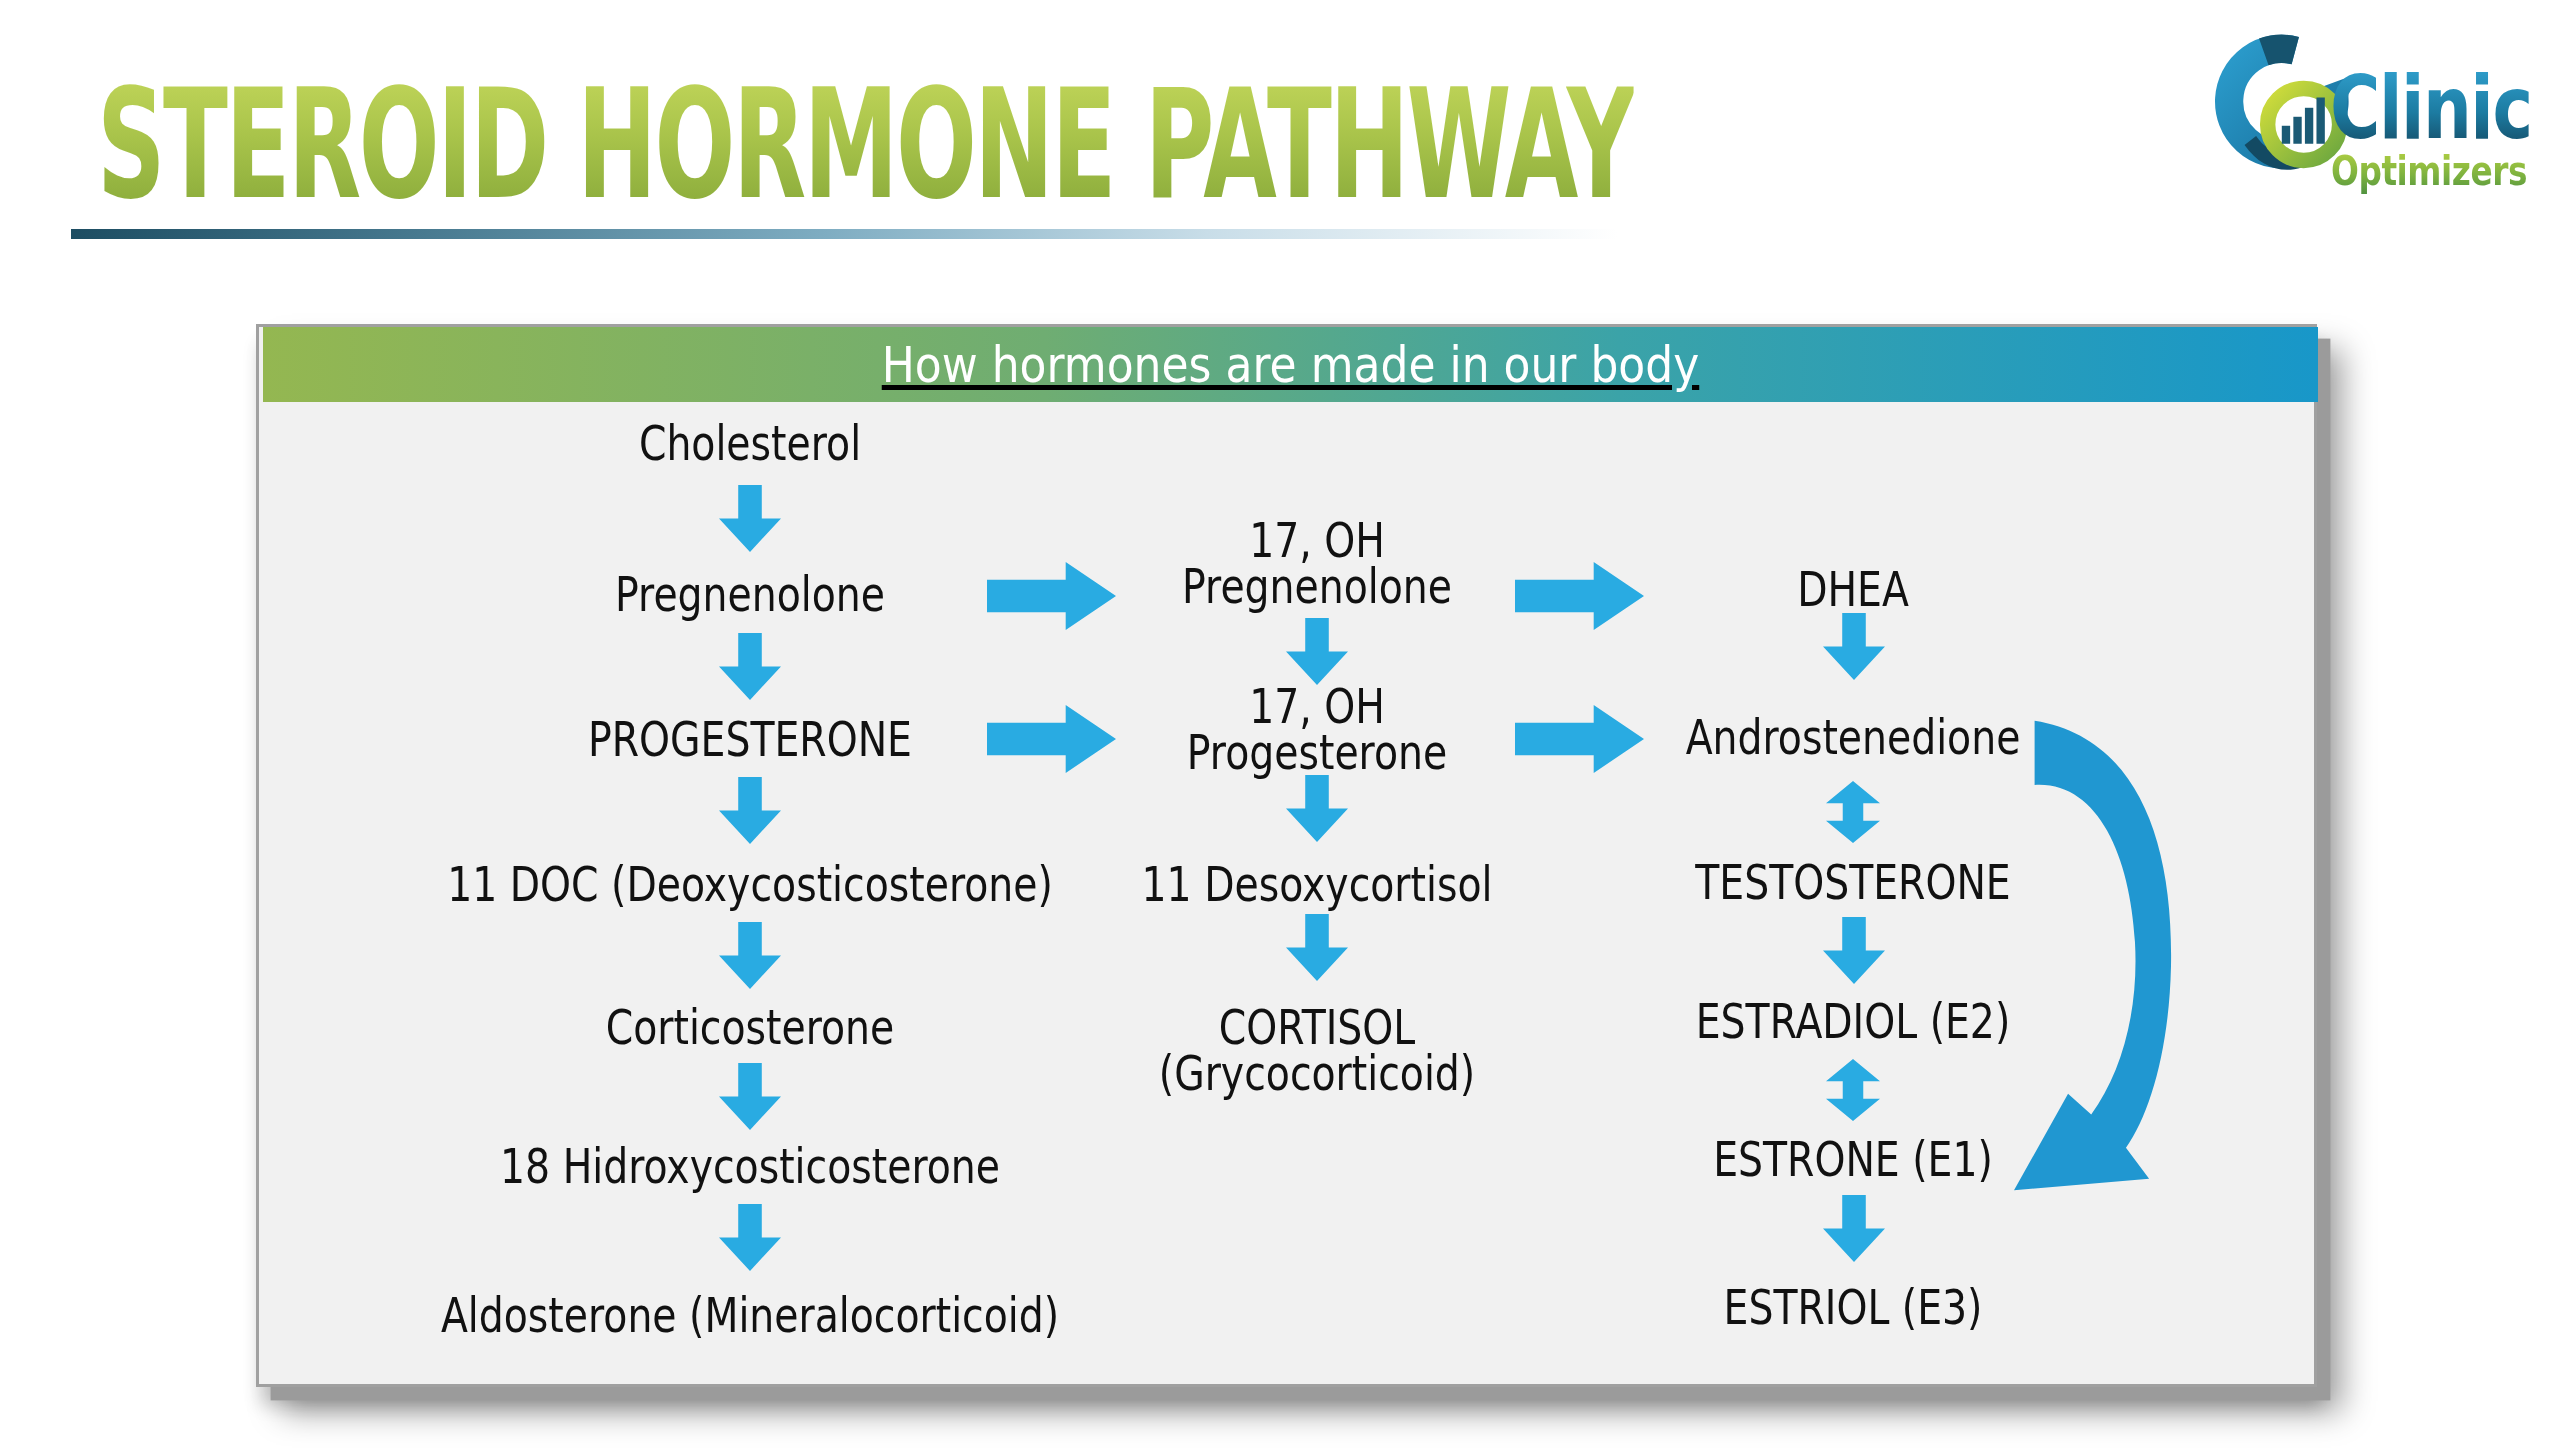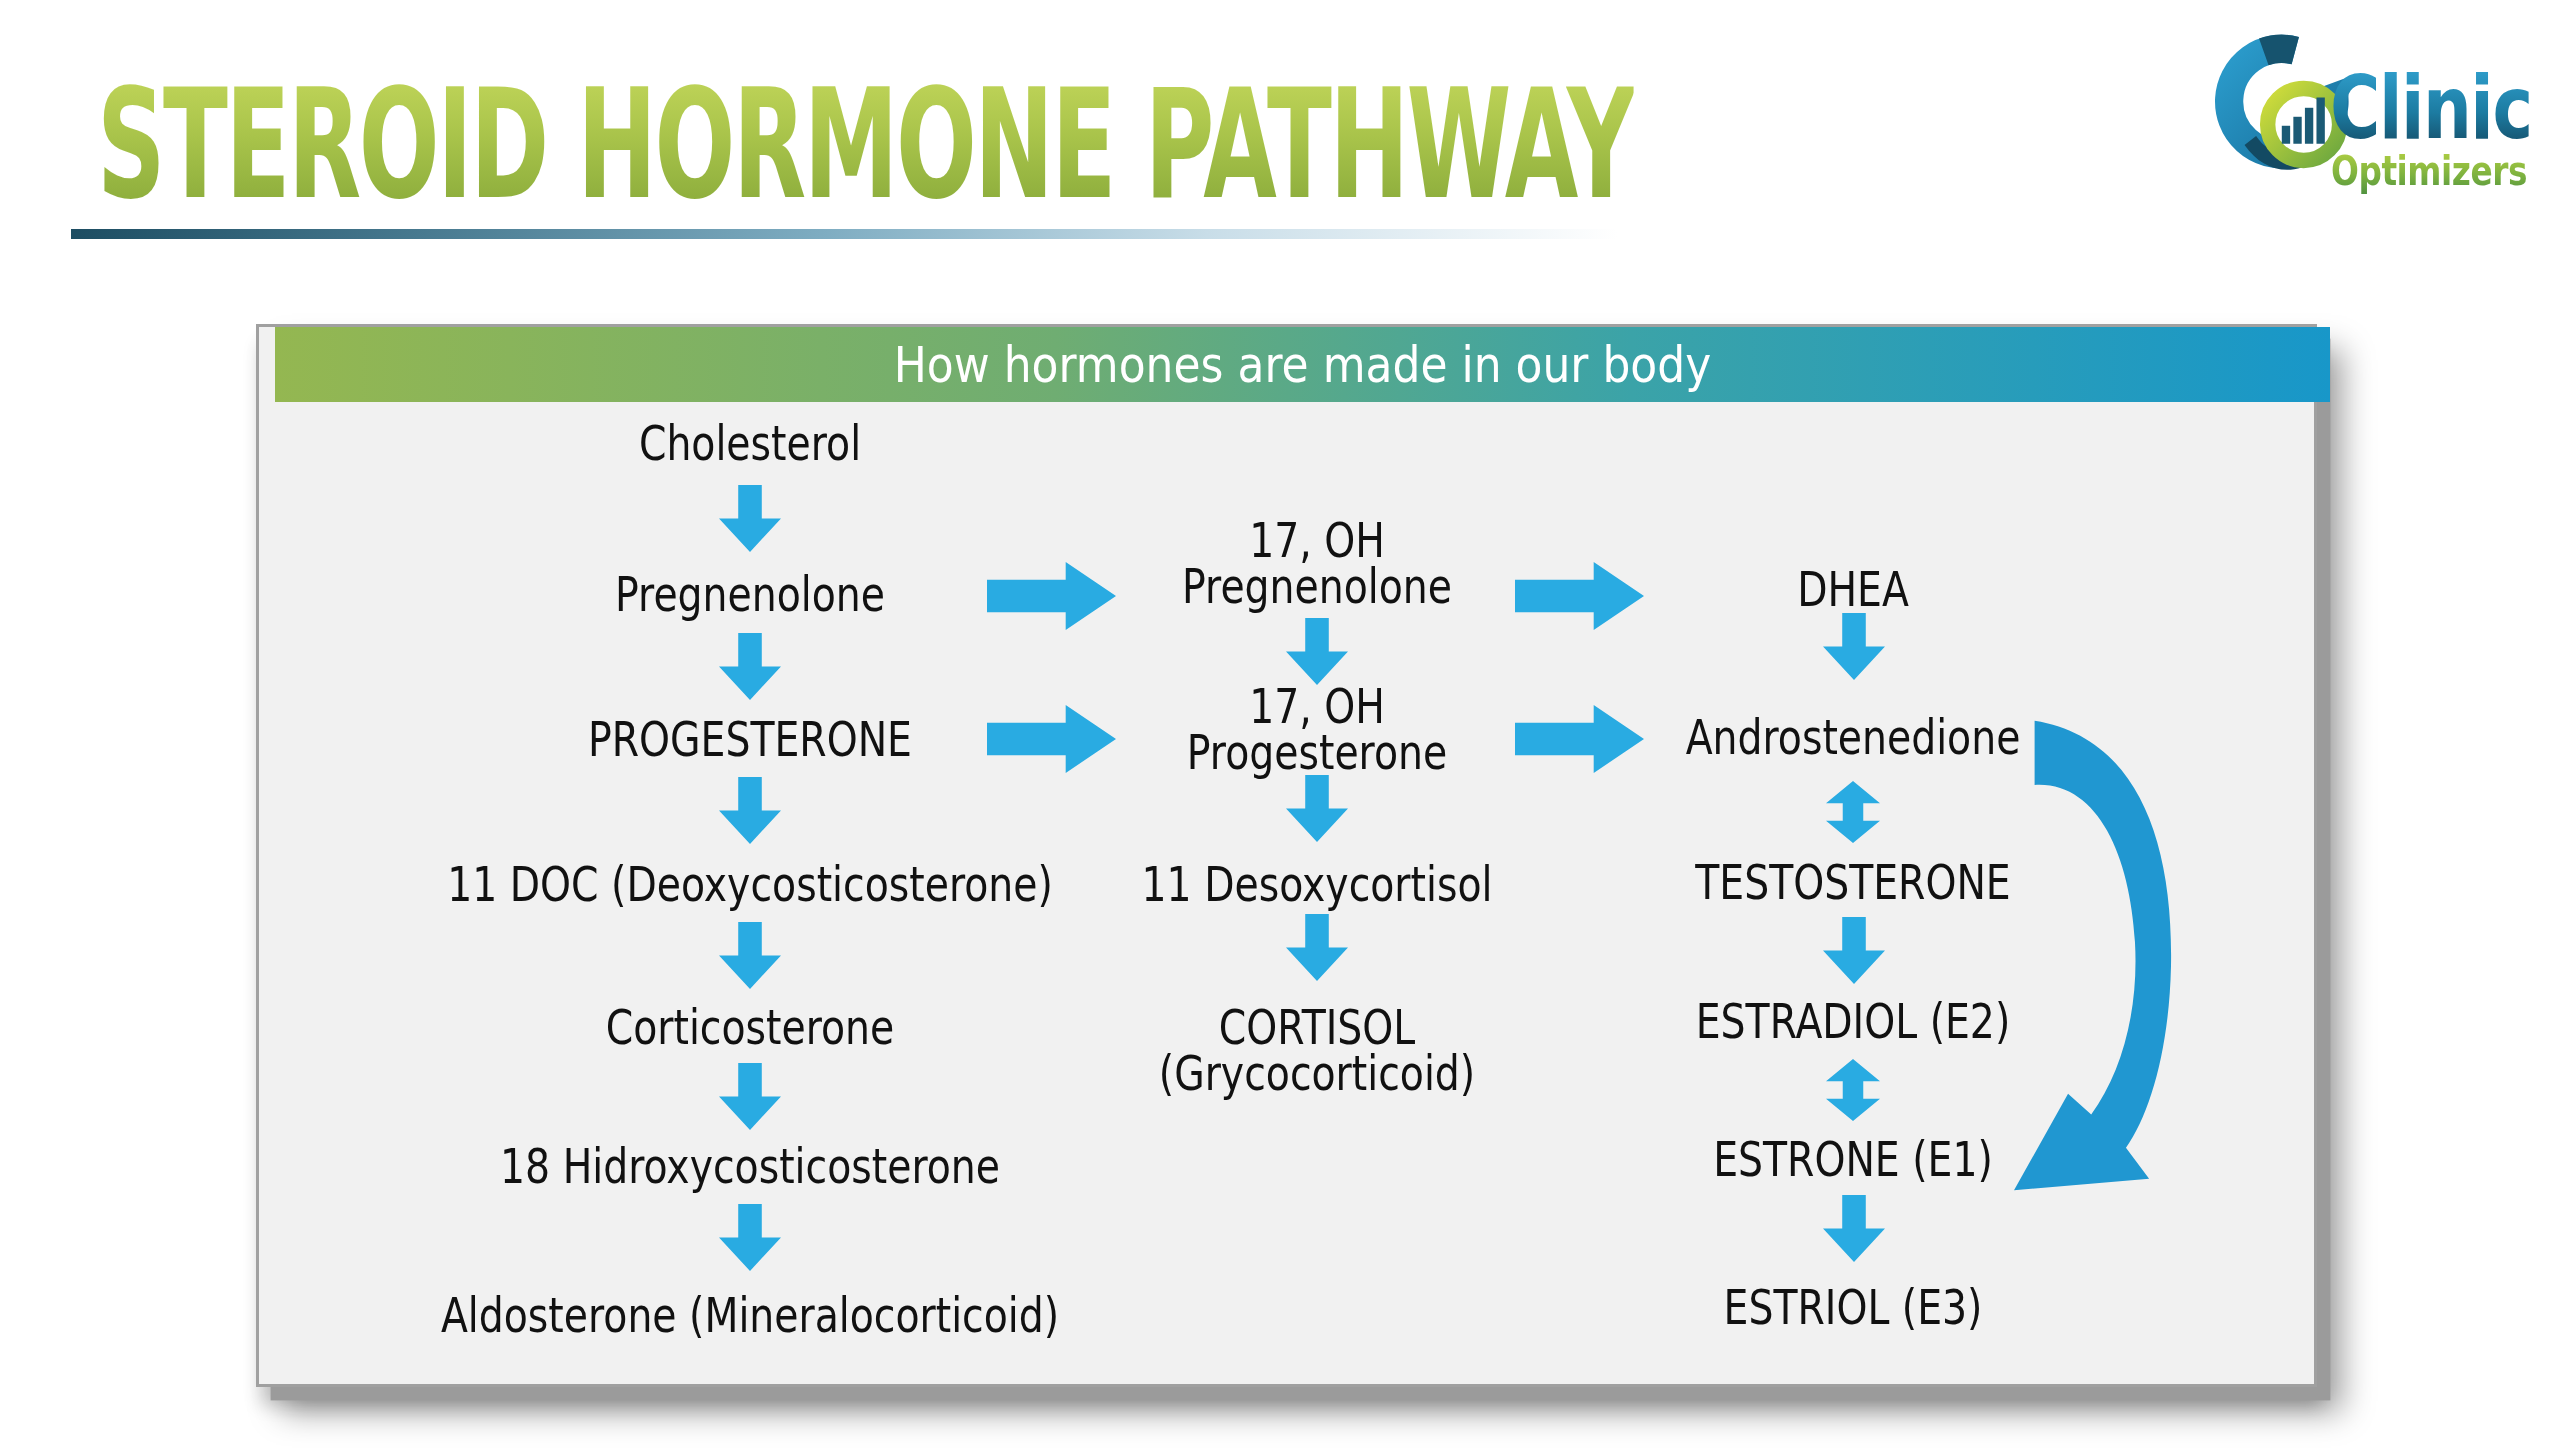--- a/index.html
+++ b/index.html
@@ -24,23 +24,23 @@
          -webkit-background-clip:text;background-clip:text;color:transparent;}
   .logo-sub{position:absolute;left:125px;top:124px;font-size:41px;font-weight:bold;
          letter-spacing:-0.6px;transform:scaleX(.80);transform-origin:left top;white-space:nowrap;
          background:linear-gradient(180deg,#b8d343 0%,#7cb13f 60%,#4f9140 100%);
          -webkit-background-clip:text;background-clip:text;color:transparent;}
 
   
   .panel{position:absolute;left:256px;top:324px;width:2061px;height:1063px;box-sizing:border-box;
          background:#f1f1f1;border:3.2px solid #a0a0a0;
          box-shadow:14px 14px 0 -0.6px #9b9b9b, 24.5px 24.5px 30px rgba(0,0,0,.38), 3.9px 19.3px 16.7px rgba(0,0,0,.18);}
-  .panel-header{position:absolute;left:16px;top:0;width:100%;height:75px;
+  .panel-header{position:absolute;left:4px;top:0;width:100%;height:75px;
          background:linear-gradient(90deg,#94b751 0%,#6fad72 38%,#3ba3a8 66%,#1897c9 100%);
-         display:flex;align-items:center;justify-content:center;}
+         display:flex;align-items:center;justify-content:center;text-decoration:underline;}
   .panel-header-text{color:#fff;font-size:50px;font-weight:400;letter-spacing:0;
          transform:scaleX(.88);transform-origin:center;white-space:nowrap;}
 
   
   .node{position:absolute;font-size:48px;line-height:46px;color:#111;text-align:center;
         white-space:pre-line;transform:translate(-50%,-50%) scaleX(.82);}
 
   
   .ar-down{position:absolute;width:62px;height:67px;background:#29abe2;
         clip-path:polygon(31% 0,69% 0,69% 50%,100% 50%,50% 100%,0 50%,31% 50%);}

